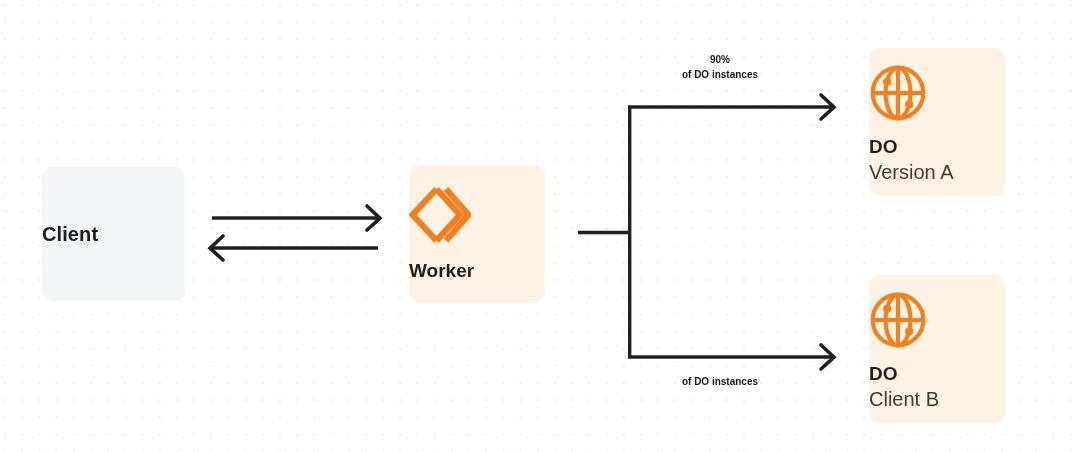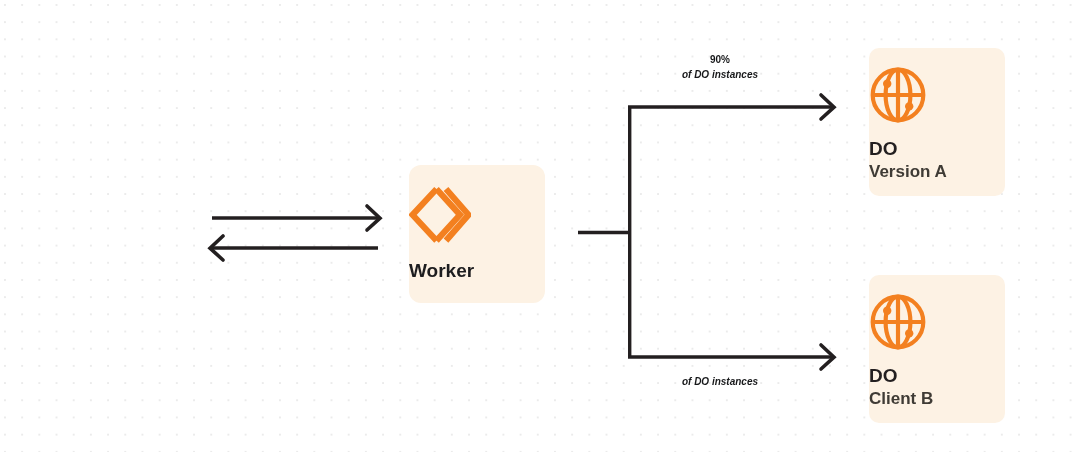--- a/index.html
+++ b/index.html
@@ -90,22 +90,22 @@
   .node-do .node-icon {
     margin-bottom: 10px;
   }
   .node-do .node-title {
     font-size: 19px;
     font-weight: bold;
     color: #231f20;
     line-height: 1.15;
   }
   .node-do .node-subtitle {
-    font-size: 17px;
-    font-weight: bold;
+    font-size: 20px;
+    font-weight: normal;
     color: #3f3b35;
     line-height: 1.35;
     margin-top: 2px;
   }
 
   
   .edge-label {
     position: absolute;
     text-align: center;
     font-size: 10px;
@@ -122,21 +122,20 @@
   #label-bottom {
     left: 627px;
     top: 375px;
     width: 186px;
   }
   .edge-label .pct {
     display: block;
   }
   .edge-label .desc {
     display: block;
-    font-style: italic;
   }
 </style>
 </head>
 <body>
 
 <div id="diagram-canvas">
 
   <svg class="svg-layer" viewBox="0 0 1072 452" width="1072" height="452" xmlns="http://www.w3.org/2000/svg">
 
     <g>
@@ -158,20 +157,23 @@
       <line x1="628" y1="107" x2="832" y2="107" stroke="#231f20" stroke-width="3.4" stroke-linecap="butt"></line>
       <polyline points="821,95 834,107.2 821,119" fill="none" stroke="#231f20" stroke-width="3.6" stroke-linecap="round" stroke-linejoin="miter"></polyline>
     </g>
 
     <g>
       <line x1="628" y1="357" x2="832" y2="357" stroke="#231f20" stroke-width="3.4" stroke-linecap="butt"></line>
       <polyline points="821,345 834,357.2 821,369" fill="none" stroke="#231f20" stroke-width="3.6" stroke-linecap="round" stroke-linejoin="miter"></polyline>
     </g>
   </svg>
 
+  <div class="node node-client">
+    <span class="node-title">Client</span>
+  </div>
 
   <div class="node node-worker">
     <span class="node-icon">
       <svg width="62" height="58" viewBox="0 0 62 58" xmlns="http://www.w3.org/2000/svg">
 
         <path d="M 27.5 3 L 3.5 28.8 L 27.5 54.6" fill="none" stroke="#f38020" stroke-width="6.2" stroke-linecap="butt" stroke-linejoin="miter"></path>
         <path d="M 27.5 3 L 51 28.8 L 27.5 54.6" fill="none" stroke="#f38020" stroke-width="6.2" stroke-linecap="butt" stroke-linejoin="miter"></path>
 
         <path d="M 37 3 L 59.5 28.8 L 37 54.6" fill="none" stroke="#f38020" stroke-width="6.2" stroke-linecap="butt" stroke-linejoin="miter"></path>
       </svg>

